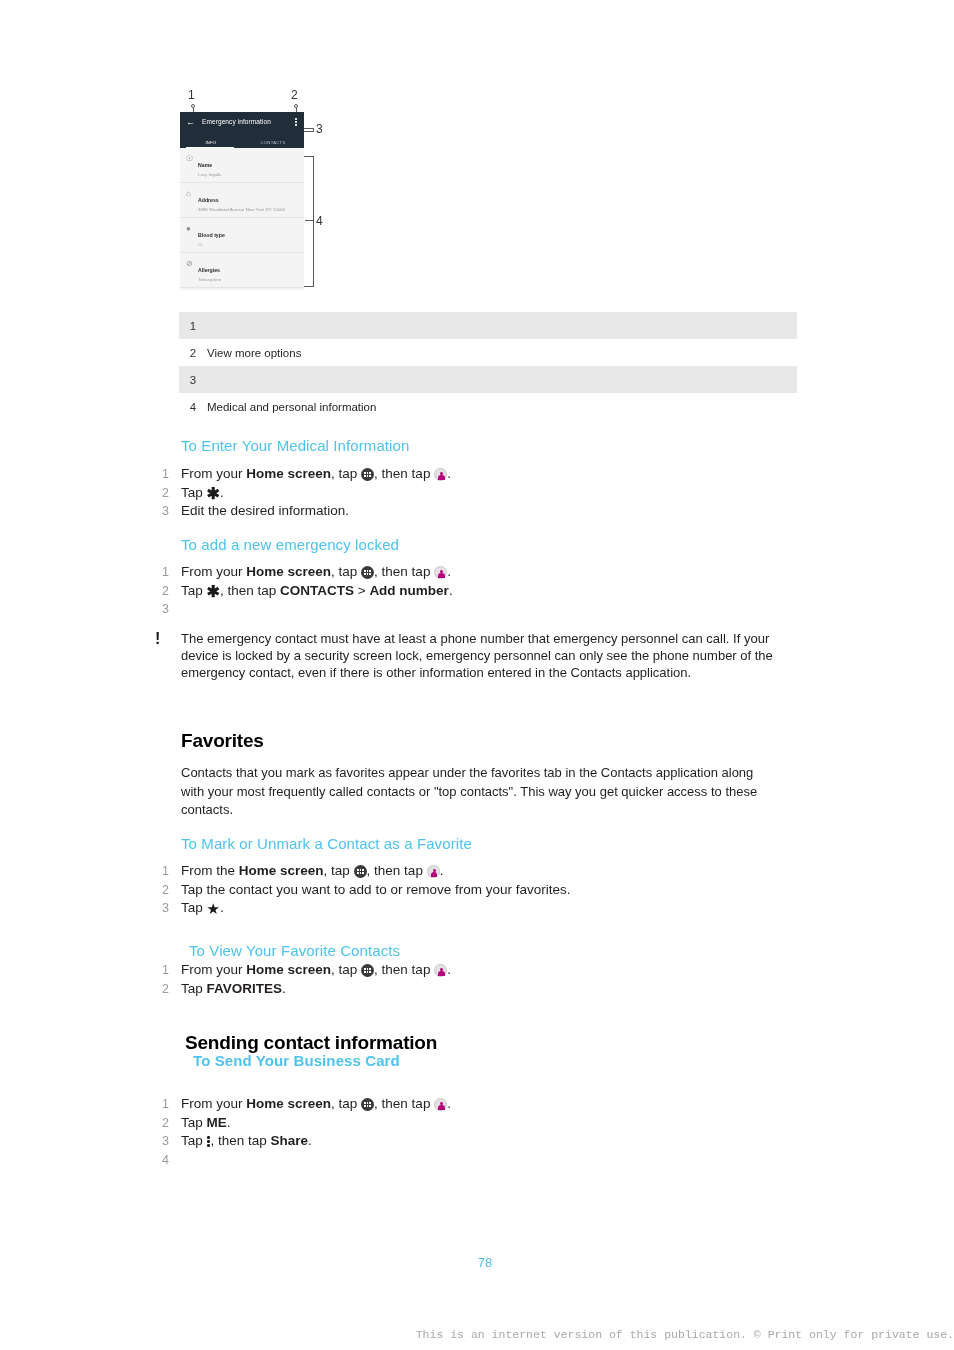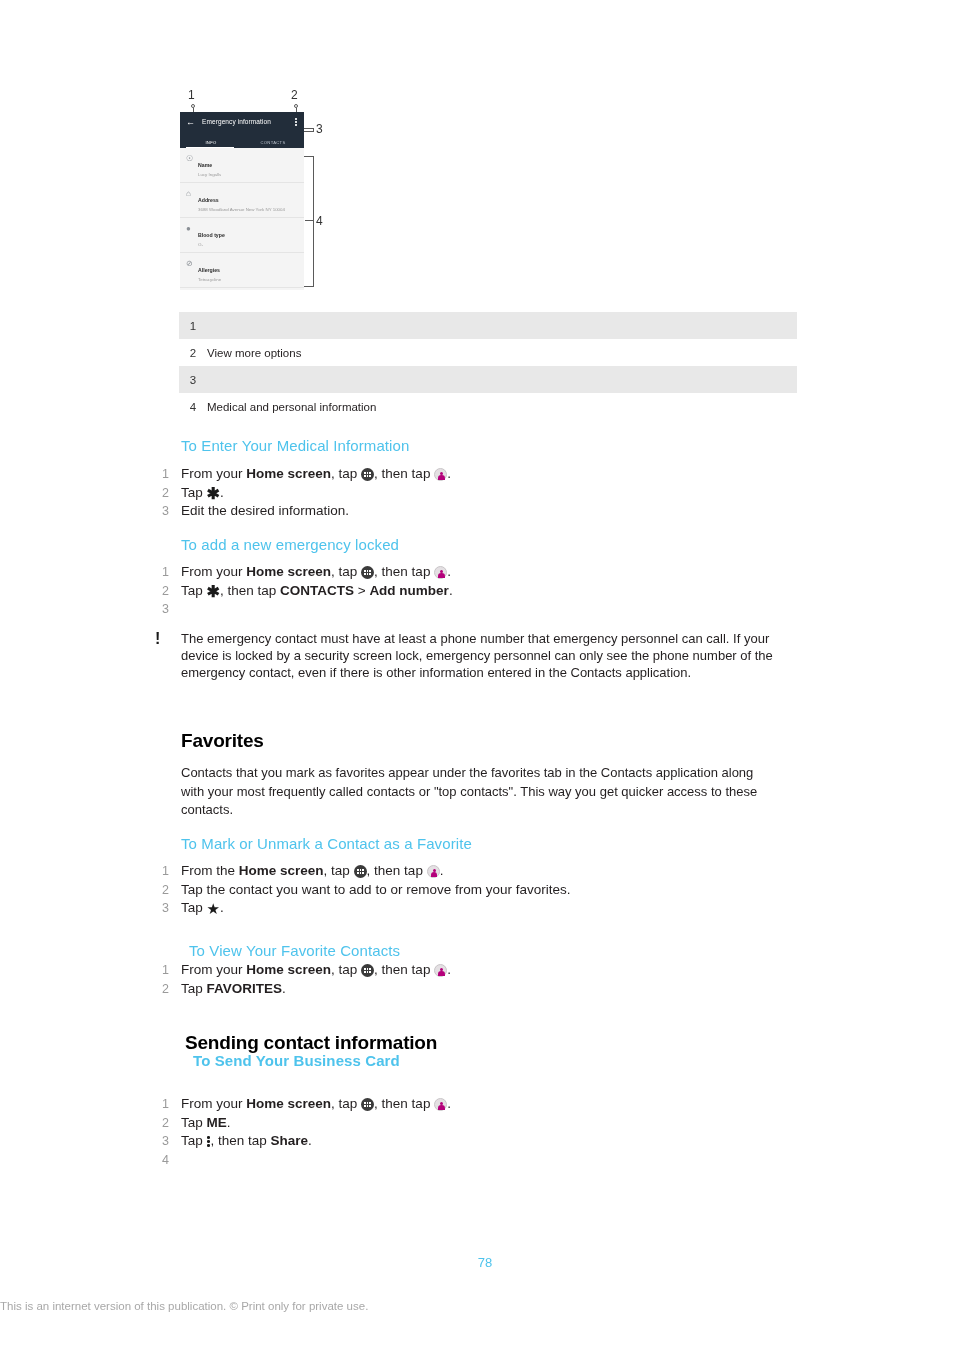--- a/index.html
+++ b/index.html
@@ -325,24 +325,25 @@
     position: absolute;
     left: 16px; right: 0;
     top: 1255px;
     text-align: center;
     color: #4ec3ec;
     font-size: 13px;
   }
   .footer {
     position: absolute;
     left: 0; right: 0;
-    top: 1300px;
-    text-align: left;
+    top: 1328px;
+    text-align: right;
     color: #a8a8a8;
     font-size: 11.5px;
+    font-family: Liberation Mono, monospace;
   }
 </style>
 </head>
 <body>
 
 <div class="figure">
 
   <span class="callout-num" style="left:8px; top:0px;">1</span>
   <span class="callout-num" style="left:111px; top:0px;">2</span>
   <span class="callout-num" style="left:136px; top:34px;">3</span>

